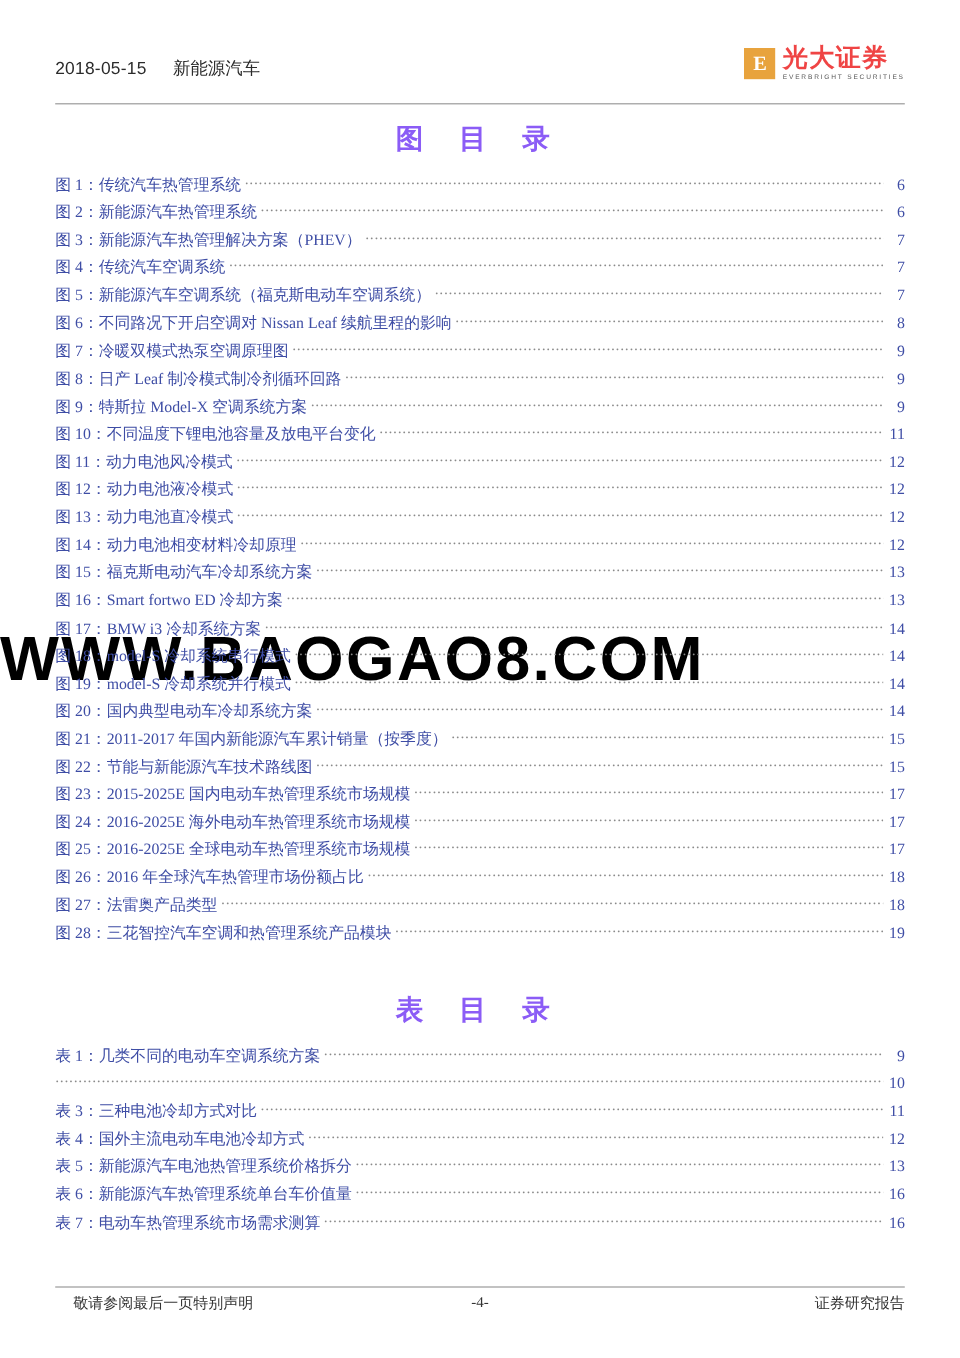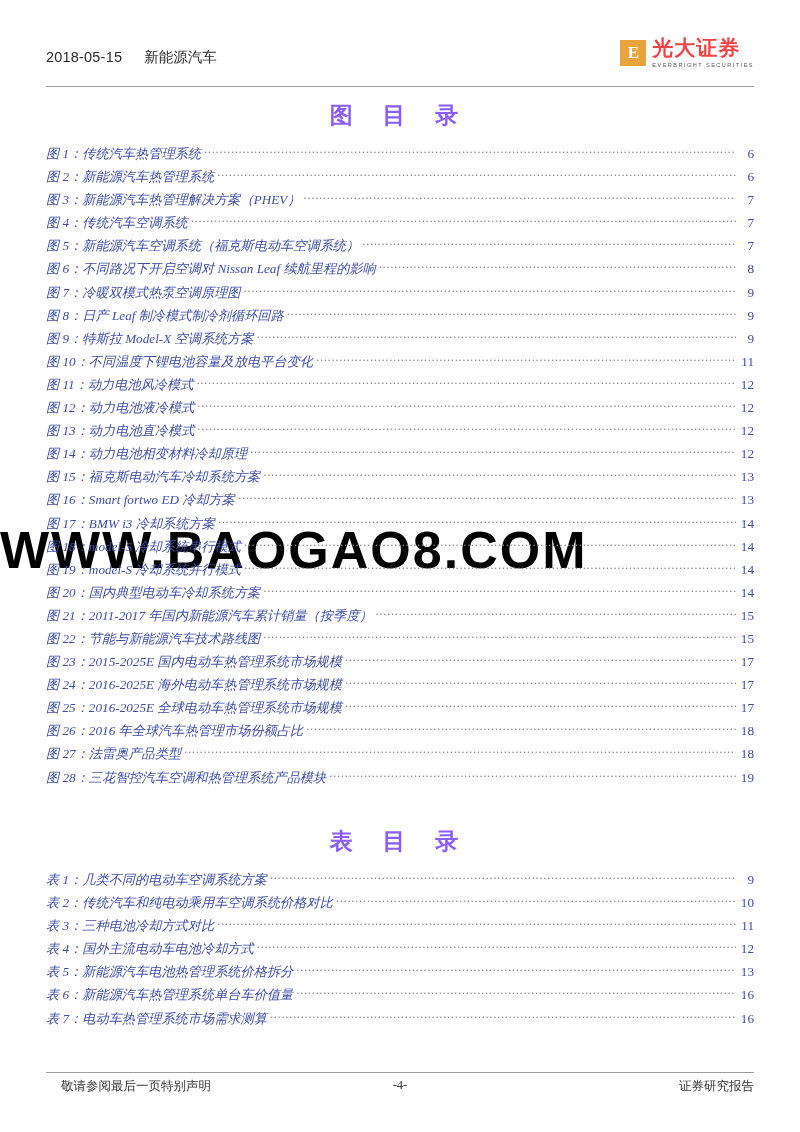--- a/index.html
+++ b/index.html
@@ -119,21 +119,20 @@
     display: flex;
     align-items: baseline;
     height: 23.1px;
     font-size: 13.2px;
     color: #3e4da5;
     white-space: nowrap;
   }
   .toc-label {
     flex: 0 0 auto;
     padding-right: 3px;
-    font-style: italic;
   }
   .toc-dots {
     flex: 1 1 auto;
     overflow: hidden;
     height: 13px;
     position: relative;
   }
   .toc-dots::after {
     content: "..................................................................................................................................................................................................";
     position: absolute;
@@ -346,21 +345,20 @@
 
   <div id="tab-title" class="toc-title">表 目 录</div>
 
   <div id="tab-list" class="toc-list">
     <div class="toc-row">
         <span class="toc-label">表 1：几类不同的电动车空调系统方案</span>
         <span class="toc-dots"></span>
         <span class="toc-page">9</span>
       </div>
     <div class="toc-row">
-        <span class="toc-label">表 2：传统汽车和纯电动乘用车空调系统价格对比</span>
         <span class="toc-dots"></span>
         <span class="toc-page">10</span>
       </div>
     <div class="toc-row">
         <span class="toc-label">表 3：三种电池冷却方式对比</span>
         <span class="toc-dots"></span>
         <span class="toc-page">11</span>
       </div>
     <div class="toc-row">
         <span class="toc-label">表 4：国外主流电动车电池冷却方式</span>

